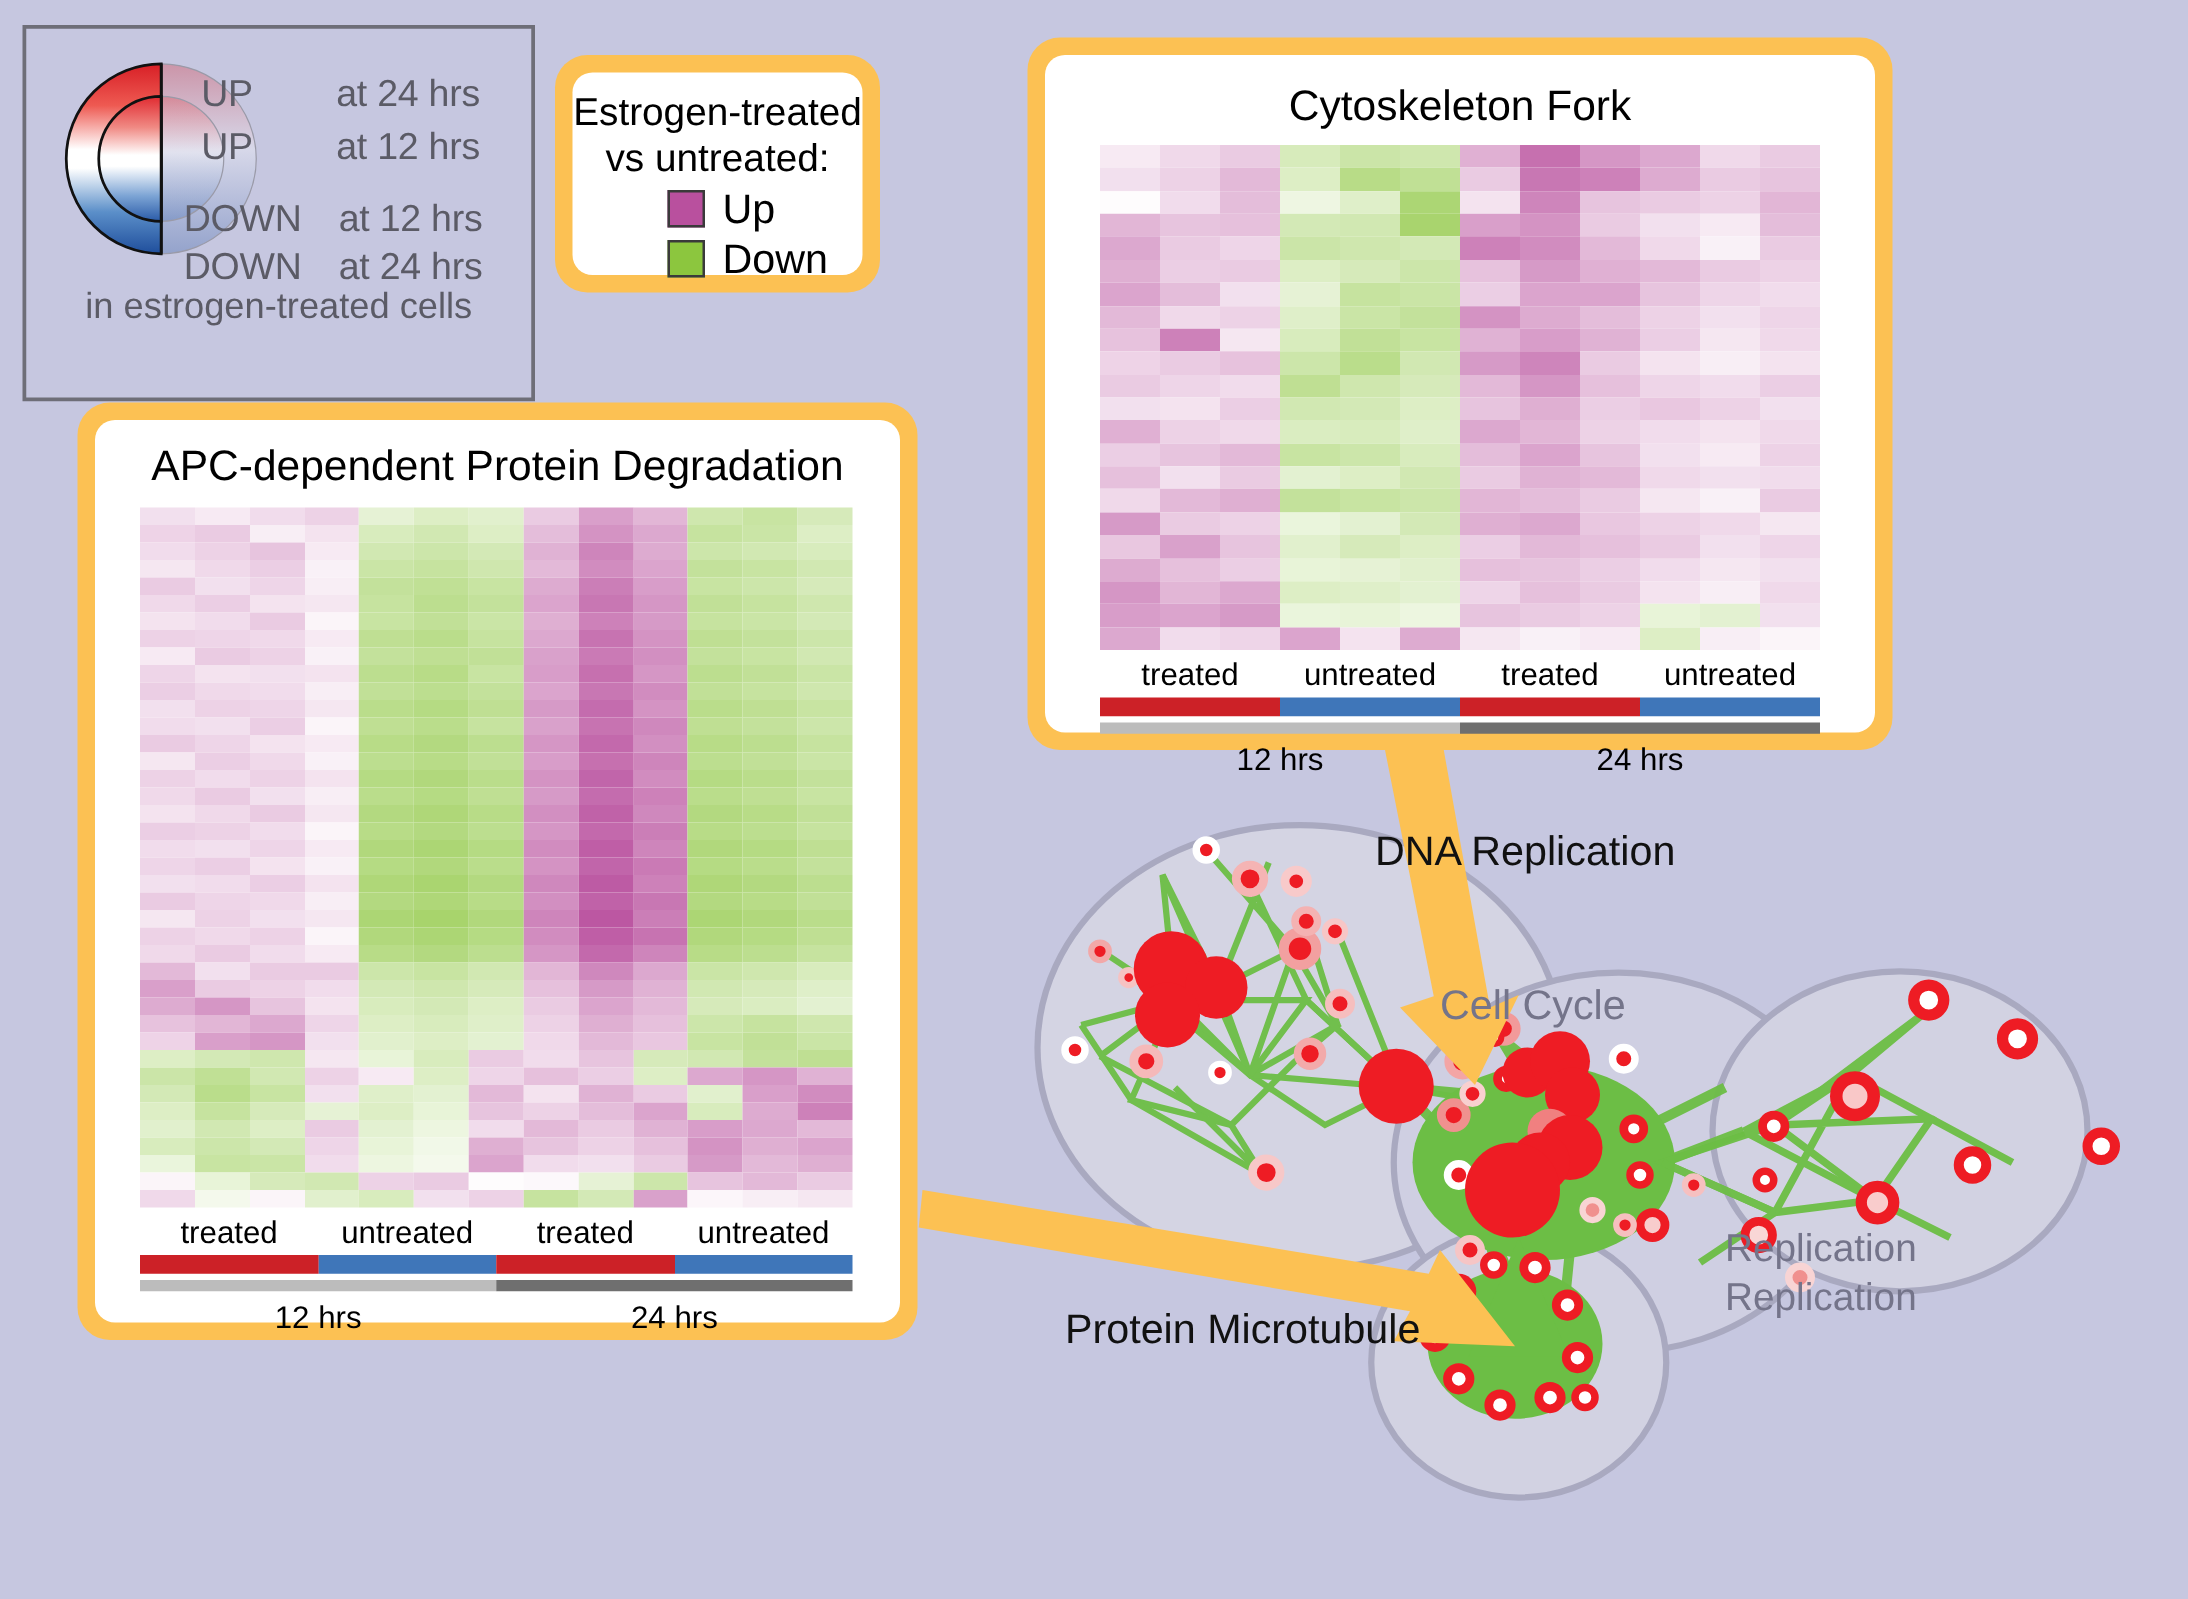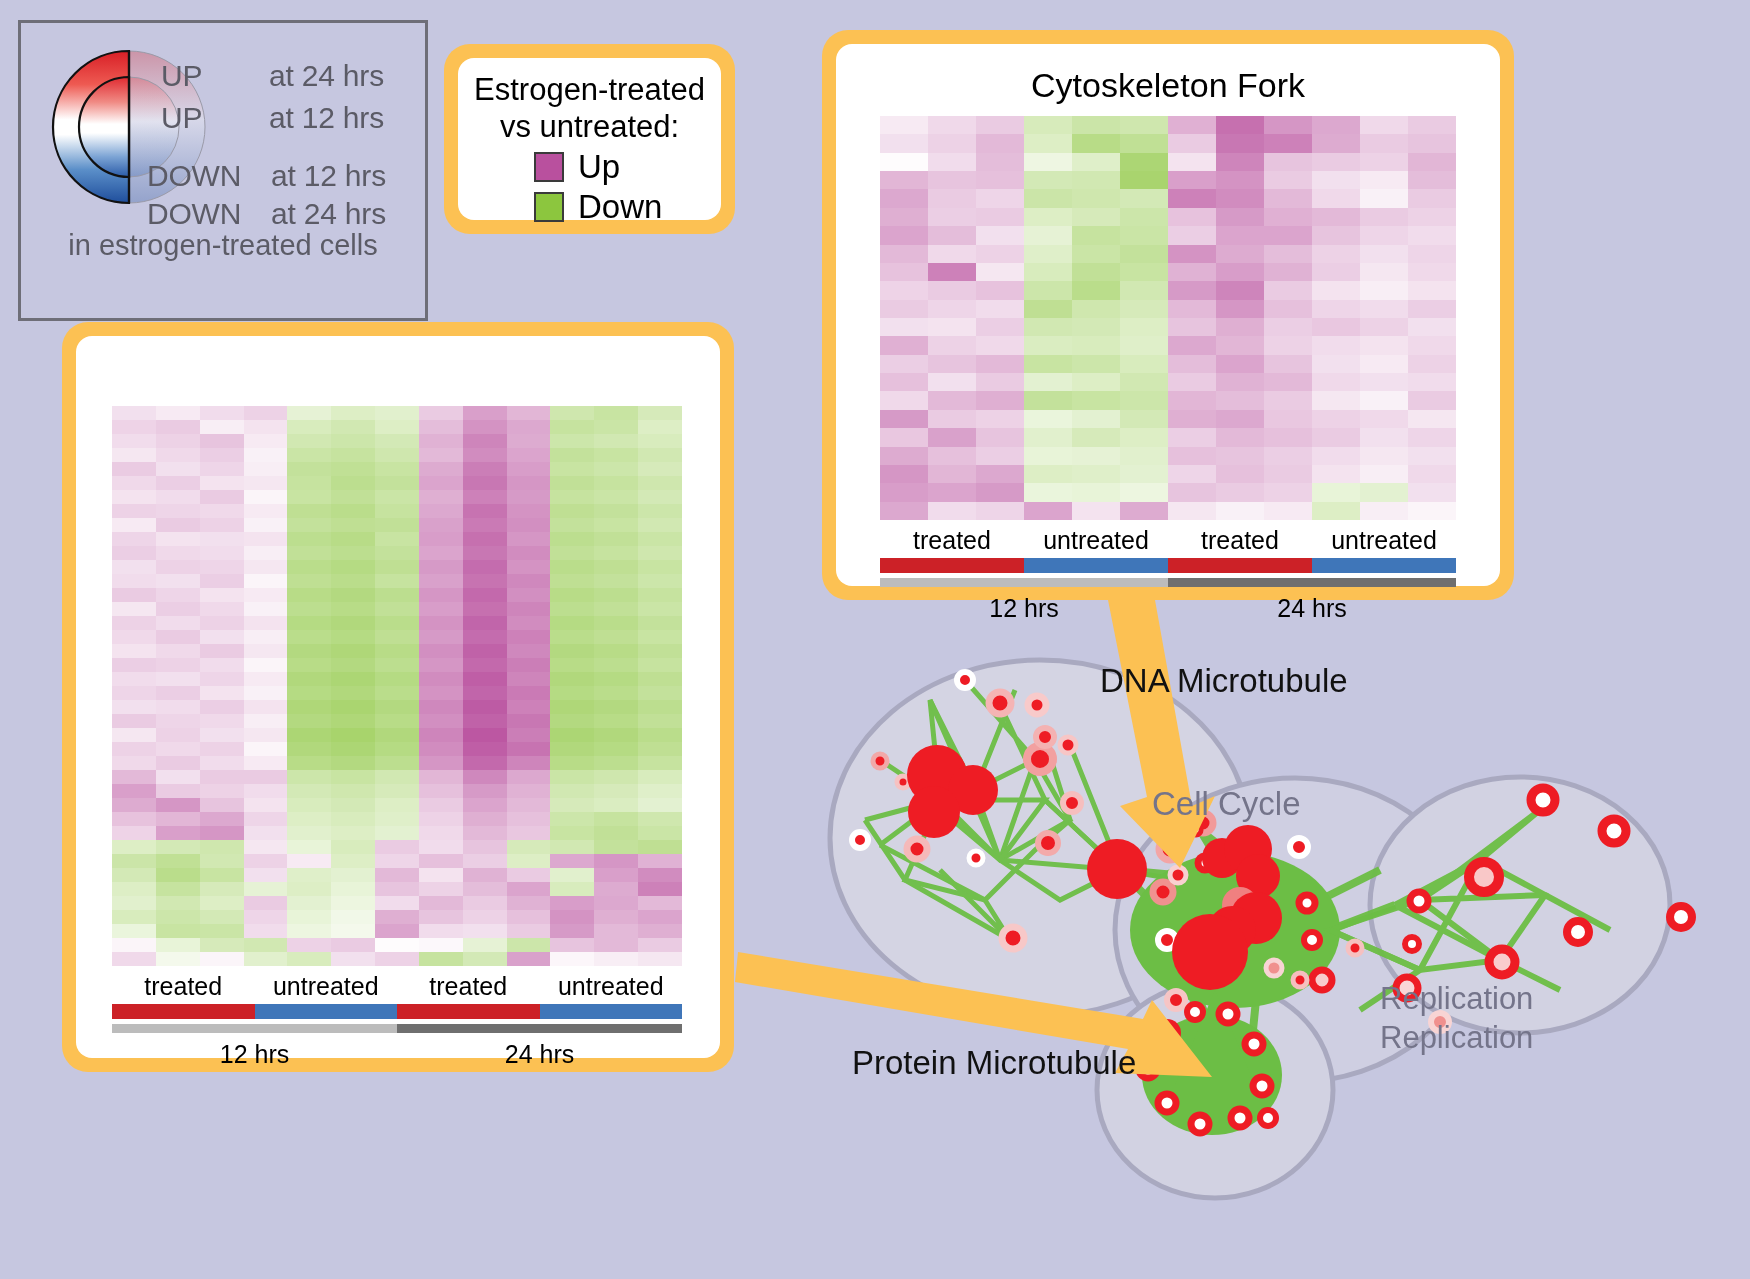--- a/index.html
+++ b/index.html
@@ -34,21 +34,21 @@
   }
   .panel-inner{
     background:#ffffff;
     border-radius:16px;
     width:100%;height:100%;
     box-sizing:border-box;
     position:relative;
   }
 
   
-  #legend-panel{left:444px;top:44px;width:291px;height:190px;}
+  #legend-panel{left:444px;top:44px;width:260px;height:190px;}
   #legend-title{
     position:absolute;left:0;right:0;top:14px;
     text-align:center;font-size:31px;color:#000;line-height:1.18;
   }
   .legend-item{
     position:absolute;display:flex;align-items:center;gap:14px;left:76px;
   }
   .sw{width:30px;height:30px;border:2px solid #3a3a3a;box-sizing:border-box;}
   .legend-item span{font-size:33px;color:#000;line-height:1;}
 
@@ -449,20 +449,21 @@
 
     <div class="axis-lab" style="left:44px;top:550px;width:576px;">
       <div>12 hrs</div>
       <div>24 hrs</div>
     </div>
   </div>
 </div>
 
 <div class="abs panel" id="apc-panel">
   <div class="panel-inner">
+    <div class="hm-title" style="top:18px;">APC-dependent Protein Degradation</div>
 
     <div class="heat" id="apc-heat" style="left: 36px; top: 70px; width: 570px; height: 560px; grid-template-columns: repeat(13, 1fr); grid-template-rows: repeat(40, 1fr);">
         <div style="background:rgb(242,224,238)"></div>
         <div style="background:rgb(247,234,243)"></div>
         <div style="background:rgb(241,220,236)"></div>
         <div style="background:rgb(237,210,230)"></div>
         <div style="background:rgb(230,242,213)"></div>
         <div style="background:rgb(221,238,197)"></div>
         <div style="background:rgb(225,240,205)"></div>
         <div style="background:rgb(234,203,226)"></div>
@@ -1115,21 +1116,21 @@
     <circle cx="1681" cy="917" r="11" fill="#ffffff" stroke="#ee1c24" stroke-width="8"></circle>
     <circle cx="1355" cy="948" r="7" fill="#ee1c24" stroke="#f6c0c0" stroke-width="5"></circle>
   </g>
 
   <g fill="#fcc153">
     <path d="M1108 600 L1155 600 L1192 806 L1215 796 L1180 868 L1120 806 L1147 797 Z"></path>
     <path d="M738 952 L1143 1019 L1152 1000 L1212 1077 L1115 1073 L1128 1049 L735 982 Z"></path>
   </g>
 </svg>
 
-<div class="net-lab" id="lab-dna">DNA Microtubule</div>
+<div class="net-lab" id="lab-dna">DNA Replication</div>
 <div class="net-lab" id="lab-cc">Cell Cycle</div>
 <div class="net-lab" id="lab-mt">
   <div>Replication</div>
   <div>Replication</div>
 </div>
 <div class="net-lab" id="lab-ub">
   <div>Protein Microtubule</div>
 </div>
 
 </body></html>

